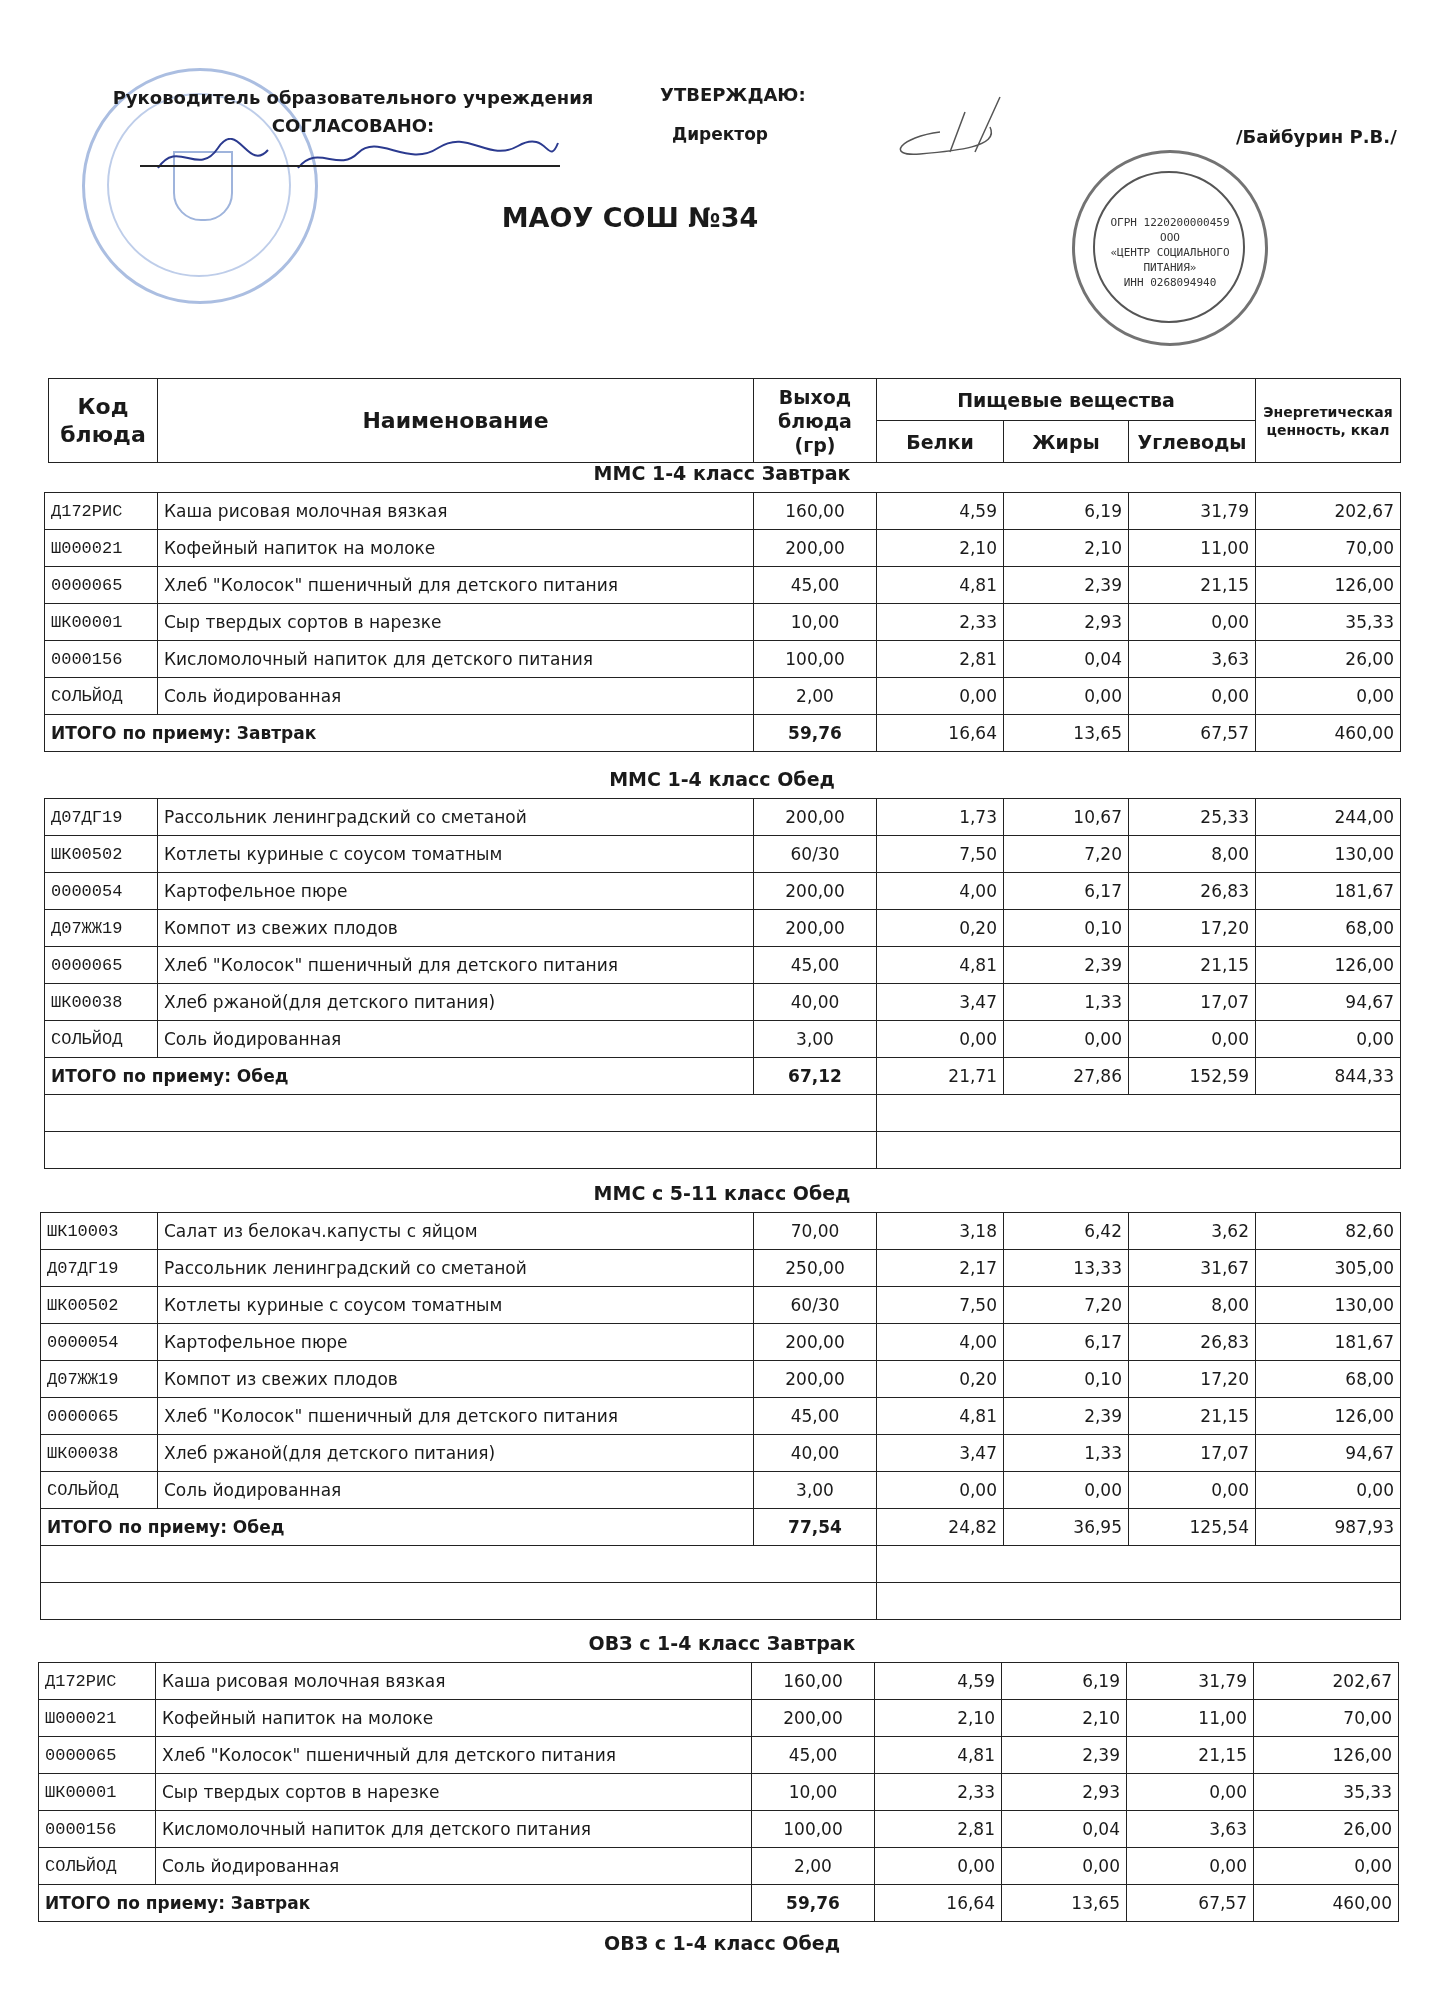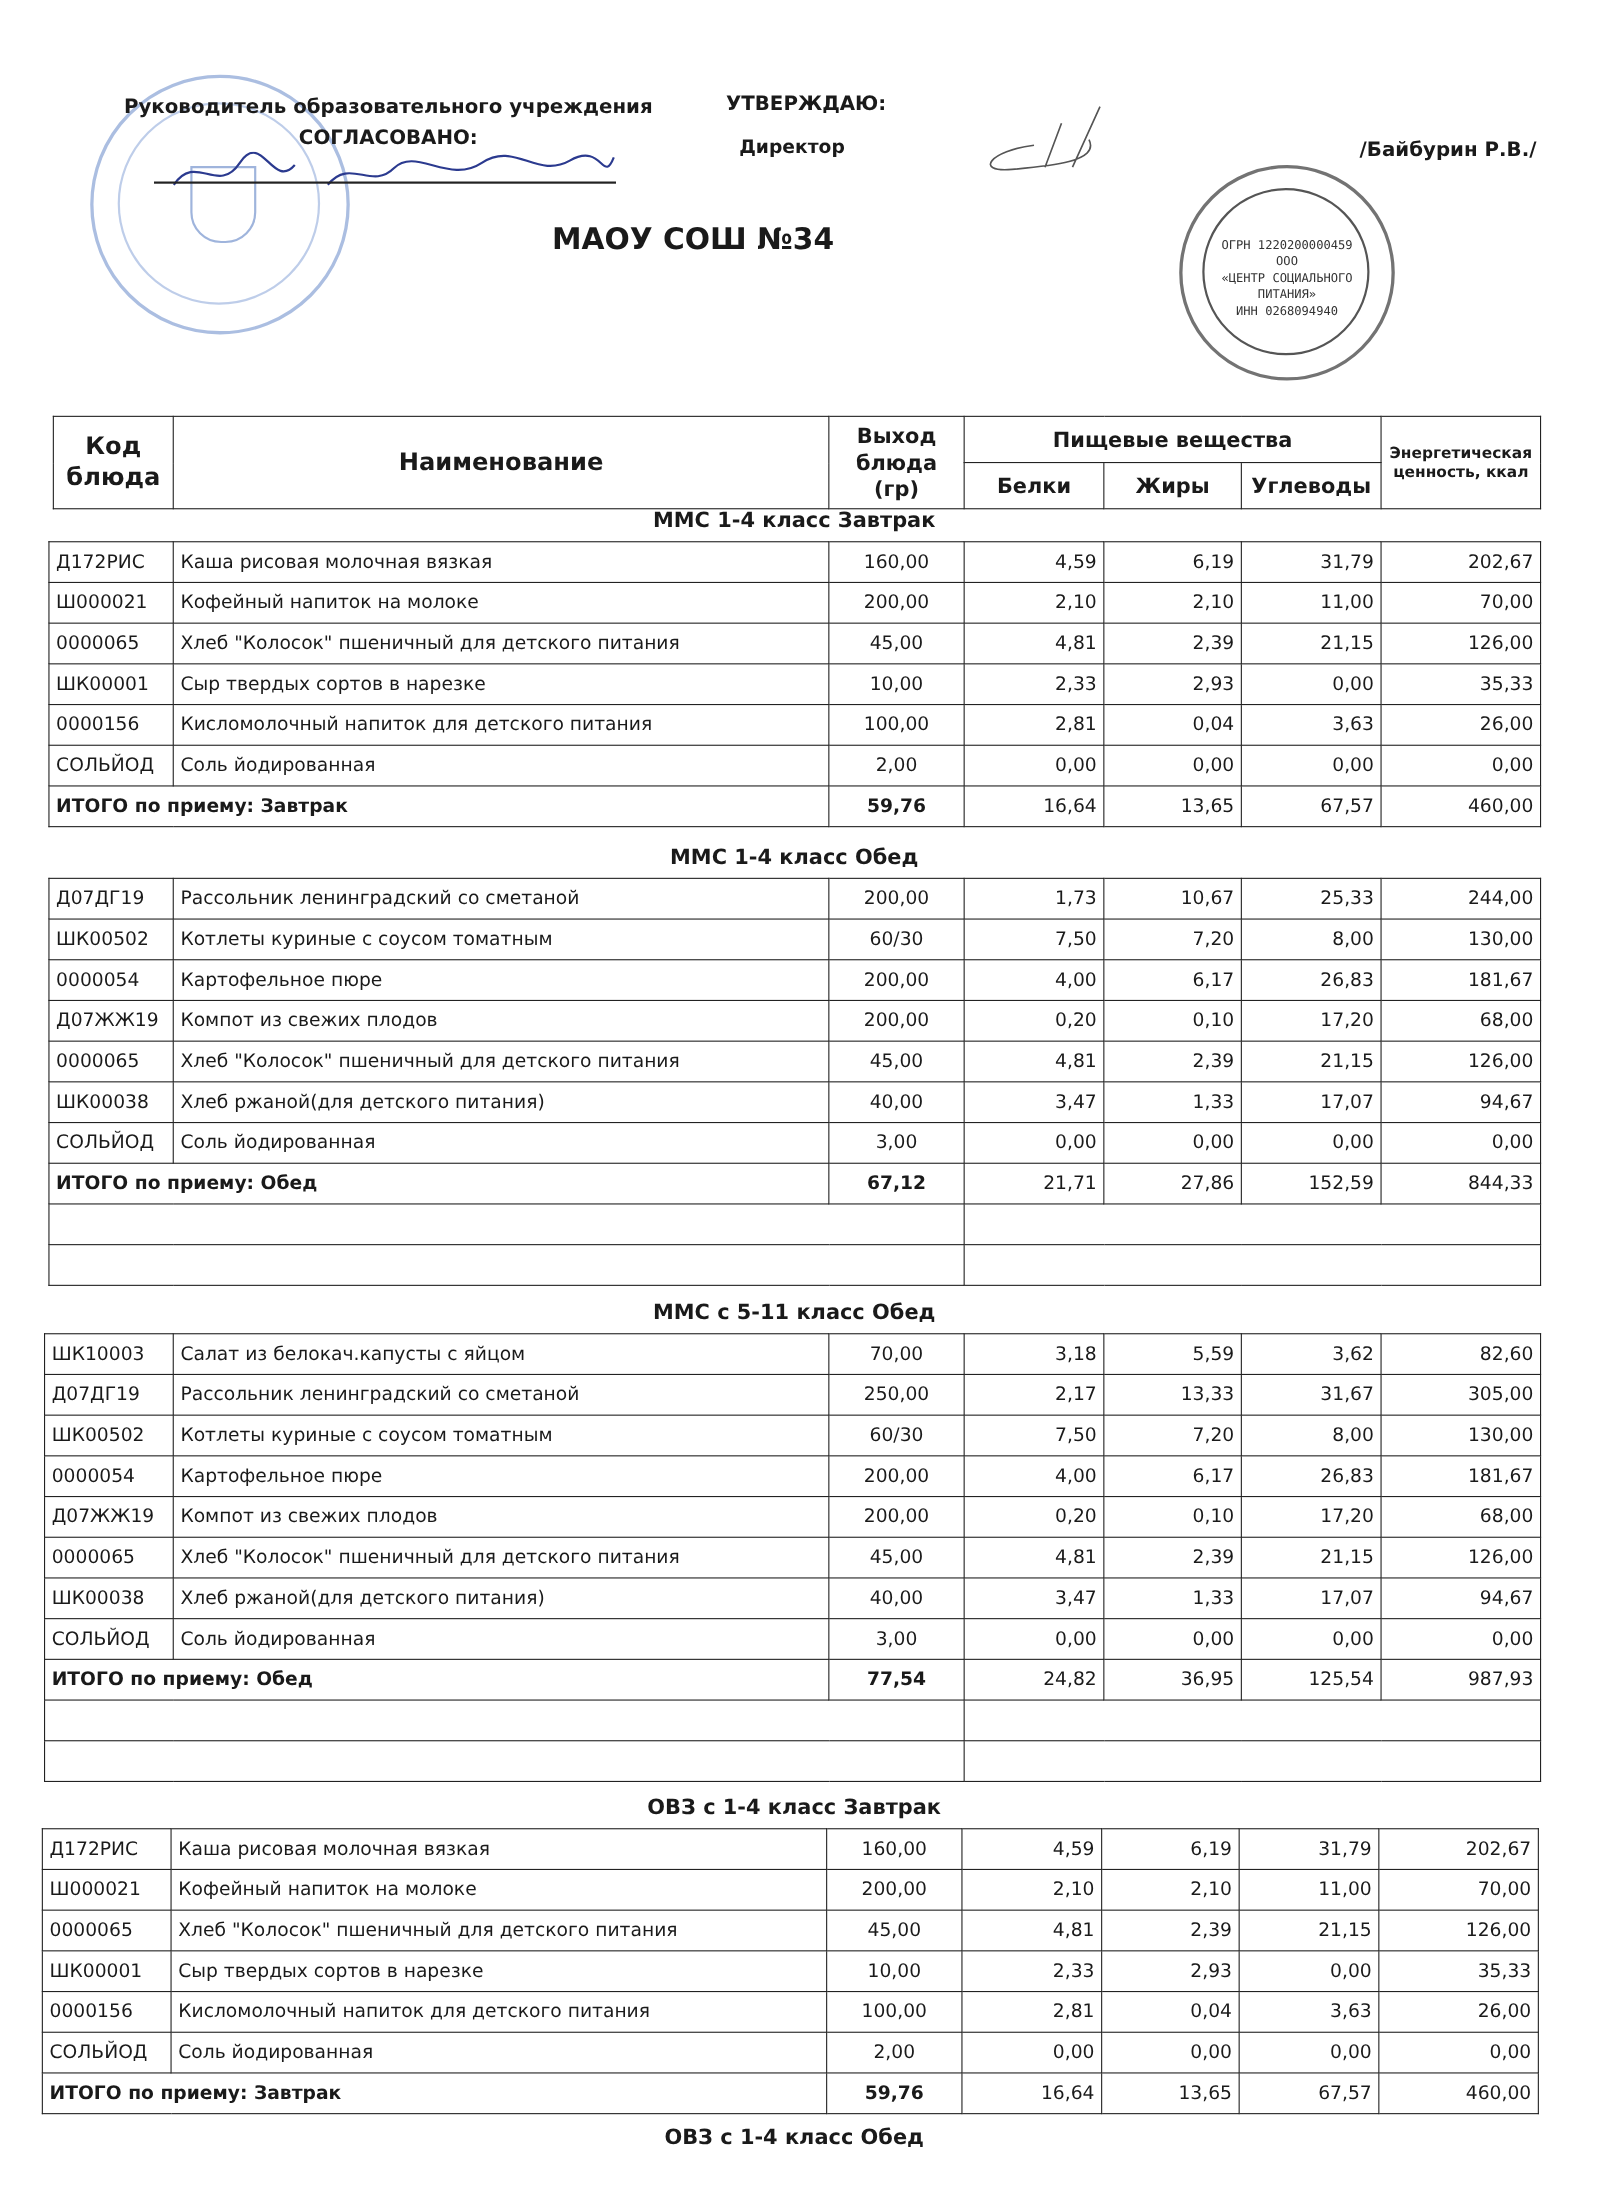--- a/index.html
+++ b/index.html
@@ -23,21 +23,21 @@
 
   table.grid{position:absolute;border-collapse:collapse;table-layout:fixed;font-family:"DejaVu Sans","Liberation Sans",sans-serif;}
   table.grid td, table.grid th{border:1.5px solid #222;padding:0 6px;font-size:17px;font-weight:normal;overflow:hidden;white-space:nowrap;}
   table.head th{font-weight:bold;text-align:center;line-height:22px;}
   .th-big{font-size:22px !important;}
   .th-mid{font-size:19px !important;}
   .th-small{font-size:14px !important;line-height:18px !important;}
   .section-title{position:absolute;left:44px;width:1356px;text-align:center;font-weight:bold;font-size:19px;}
   td.num{text-align:right;}
   td.center{text-align:center;}
-  td.code{text-align:left;font-size:17px;}
+  td.code{text-align:left;font-size:17px;font-family:Liberation Mono, monospace;}
   tr.total td.label{font-weight:bold;}
   tr.total td.yield{font-weight:bold;}
   tr.row td{height:36px;}
   tr.blank td{height:36px;}
 </style>
 </head>
 <body>
 
 <div class="abs stamp-left">
     <div class="crest"></div>
@@ -278,21 +278,21 @@
       <col style="width:125px">
       <col style="width:127px">
       <col style="width:145px">
     </colgroup>
   <tbody>
       <tr class="row">
         <td class="code">ШК10003</td>
         <td>Салат из белокач.капусты с яйцом</td>
         <td class="center">70,00</td>
         <td class="num">3,18</td>
-        <td class="num">5,59</td>
+        <td class="num">6,42</td>
         <td class="num">3,62</td>
         <td class="num">82,60</td>
       </tr>
   <tr class="row">
         <td class="code">Д07ДГ19</td>
         <td>Рассольник ленинградский со сметаной</td>
         <td class="center">250,00</td>
         <td class="num">2,17</td>
         <td class="num">13,33</td>
         <td class="num">31,67</td>

